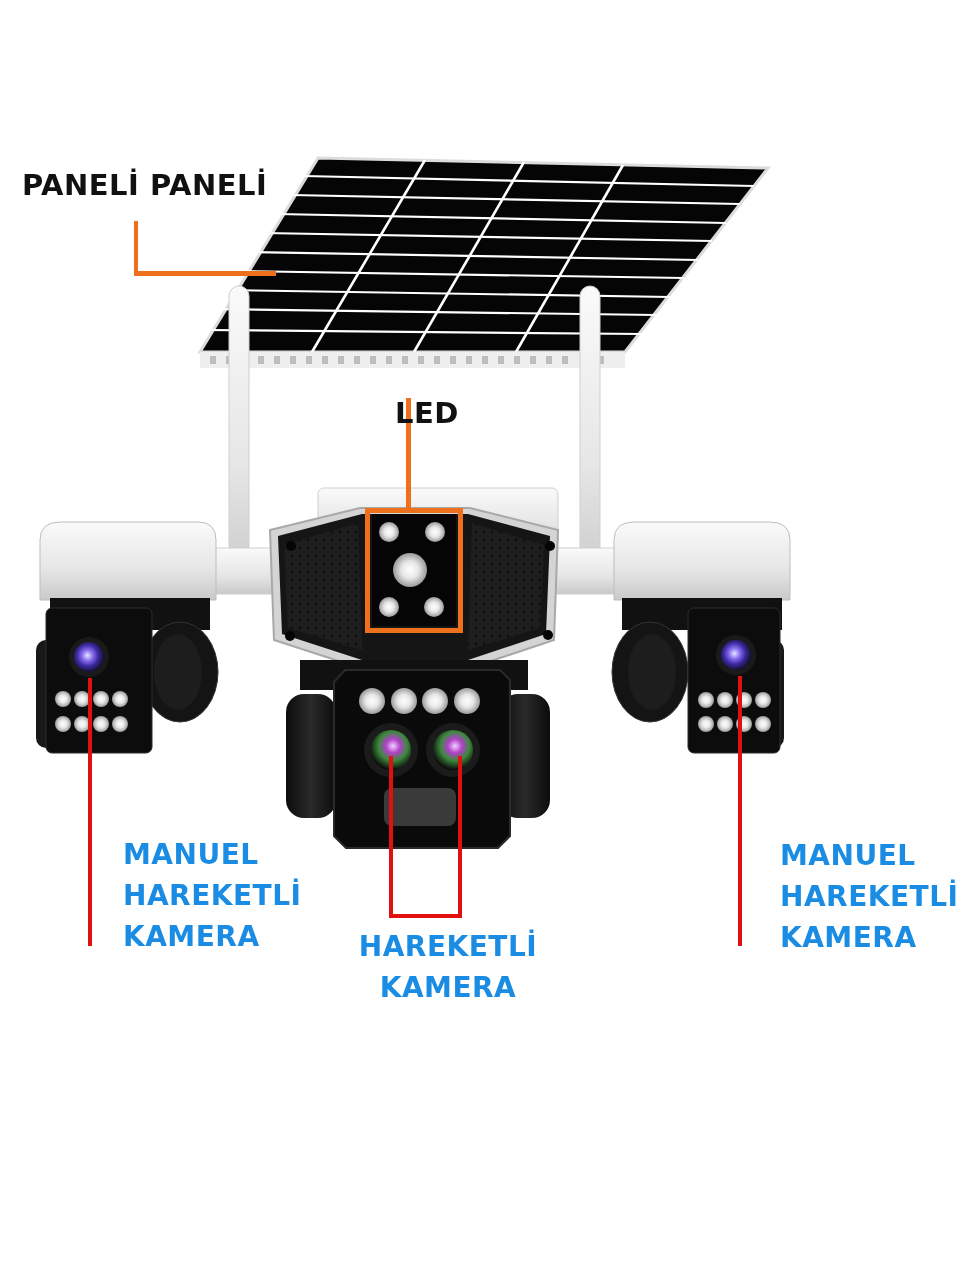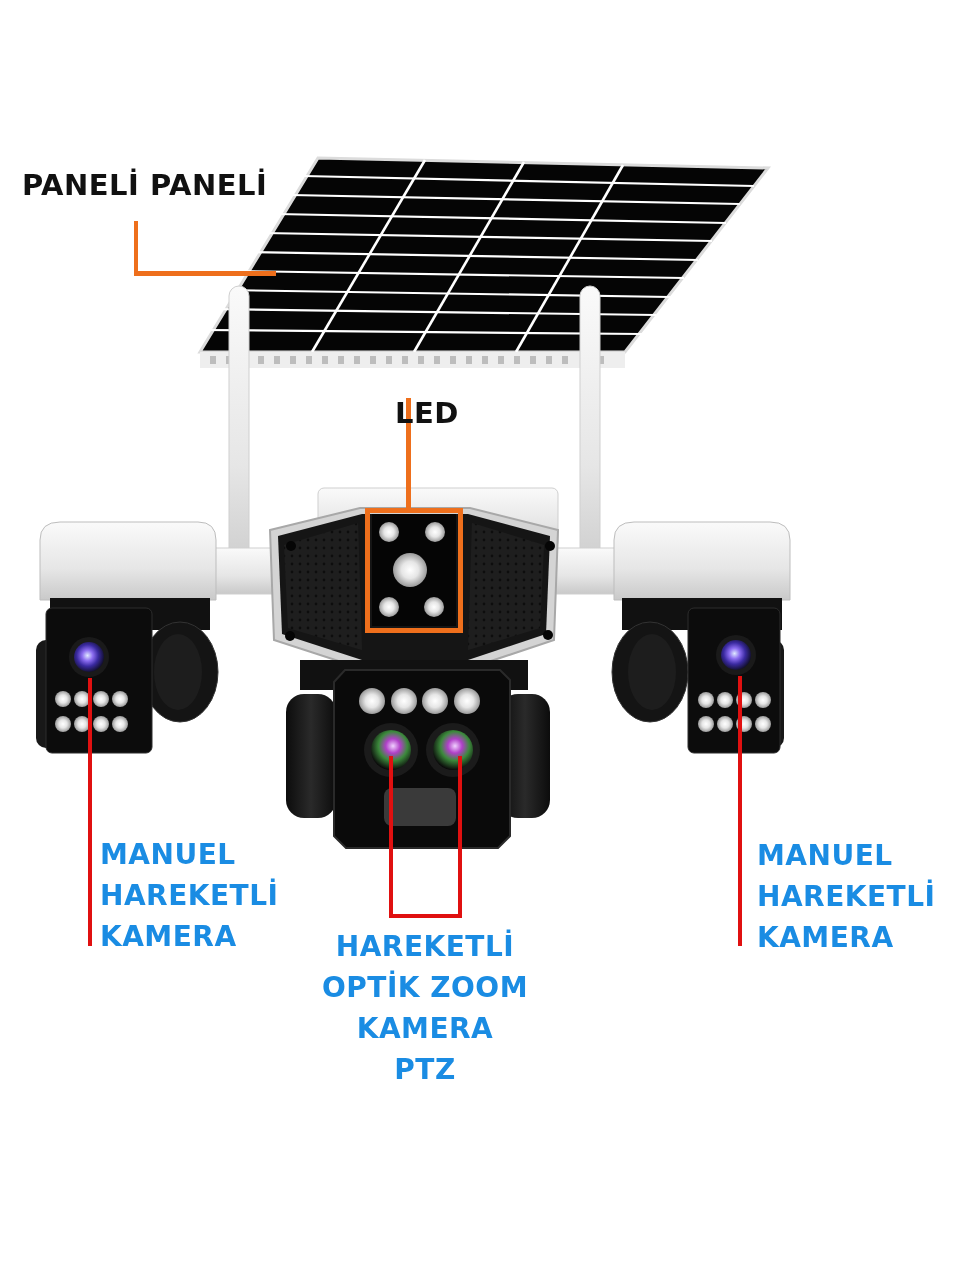--- a/index.html
+++ b/index.html
@@ -1,20 +1,20 @@
 <!DOCTYPE html>
 <html><head>
 <meta charset="utf-8">
 <style>
   html, body { margin:0; padding:0; background:#ffffff; }
   body { width:960px; height:1280px; position:relative; overflow:hidden;
          font-family:"DejaVu Sans", "Liberation Sans", sans-serif; }
   .abs { position:absolute; }
   .lbl-black { color:#111111; font-weight:bold; font-size:29px; letter-spacing:0.5px; }
-  .lbl-blue { color:#1a8ce3; font-weight:bold; font-size:28px; line-height:41px; letter-spacing:0.5px; }
+  .lbl-blue { color:#1a8ce3; font-weight:bold; font-size:28px; line-height:41px; letter-spacing:0.5px;margin-left:23px; }
   .line-o { background:#ee6f1c; }
   .line-r { background:#e01010; }
   .center-txt { text-align:center; }
 </style>
 </head>
 <body>
 
 <svg class="abs" style="left:0;top:0" width="960" height="1280">
   <defs>
     <linearGradient id="whiteBody" x1="0" y1="0" x2="0" y2="1">
@@ -216,16 +216,14 @@
 </div>
 
 <div class="abs lbl-blue" style="left:757px;top:835px;">
   <div>MANUEL</div>
   <div>HAREKETLİ</div>
   <div>KAMERA</div>
 </div>
 
 <div class="abs lbl-blue center-txt" style="left:300px;top:926px;width:250px;">
   <div>HAREKETLİ</div>
-  <div>OPTİK ZOOM</div>
   <div>KAMERA</div>
-  <div>PTZ</div>
 </div>
 
 </body></html>

